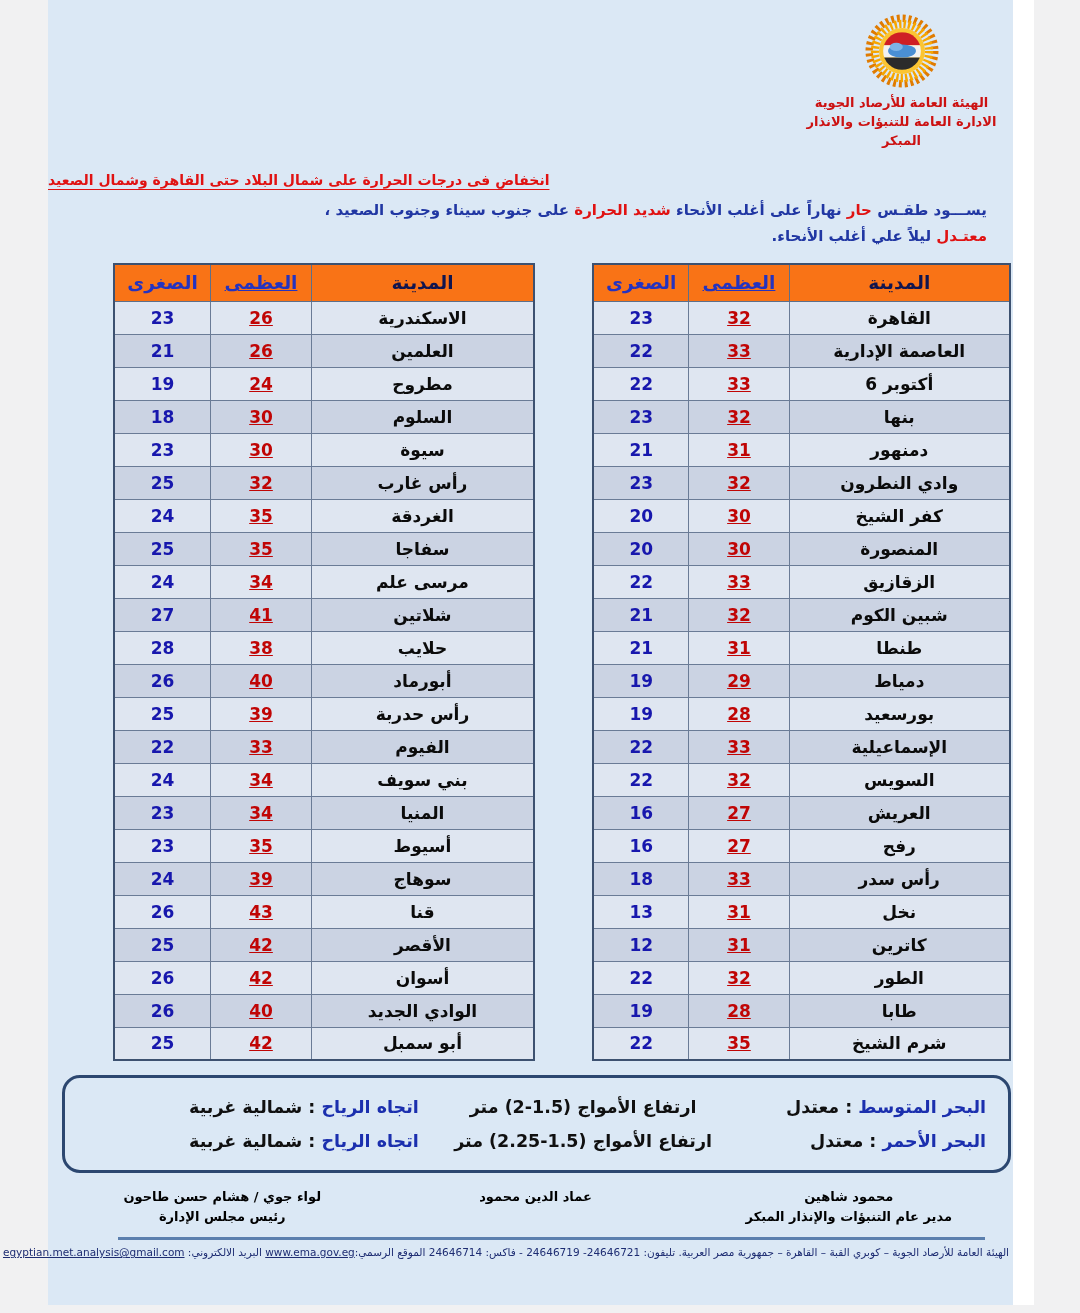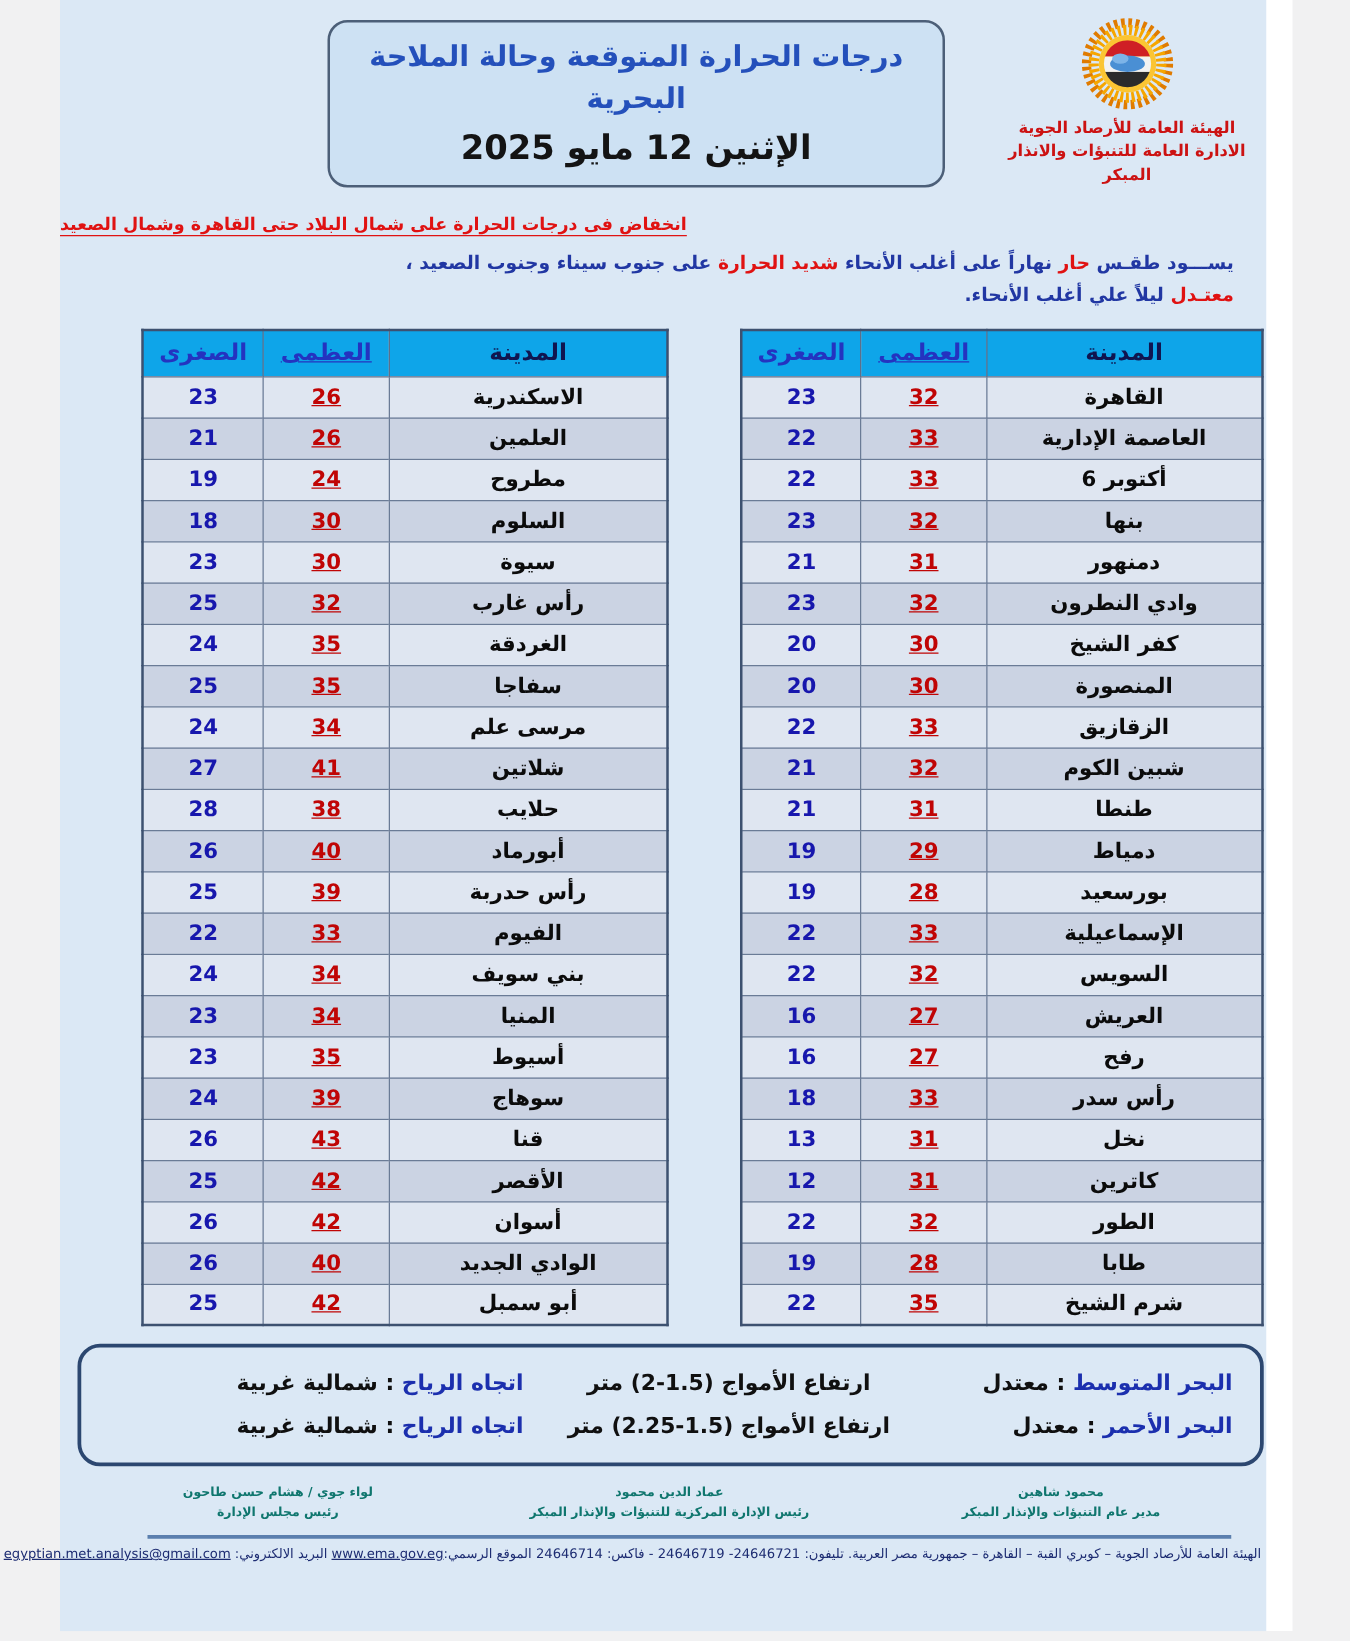--- a/index.html
+++ b/index.html
@@ -22,21 +22,21 @@
               text-decoration:underline; text-underline-offset:4px; }
   .para { color:#2137a3; font-size:15px; line-height:1.7; text-align:right;
           padding:10px 26px 4px 40px; margin-bottom:6px; }
   .para .red { color:#e01212; }
 
   
   .tables { display:flex; padding:4px 2px 0 0; }
   table.temps { border-collapse:collapse; table-layout:fixed; border:2px solid #3d5170; background:#dfe6f1; }
   .t-right { width:419px; margin-left:57px; }
   .t-left  { width:422px; }
-  table.temps th { background:#0ea5e9; border:1px solid #5d6f8a; height:37px;
+  table.temps th { background:#f97316; border:1px solid #5d6f8a; height:37px;
                    font-size:18.5px; text-align:center; }
   table.temps th.col-city { color:#10154f; }
   table.temps th.col-max, table.temps th.col-min { color:#2433c0; }
   table.temps td { border:1px solid #6a7b96; height:33px; text-align:center; font-size:17px; }
   table.temps tbody tr:nth-child(odd)  td { background:#dfe6f1; }
   table.temps tbody tr:nth-child(even) td { background:#cbd3e3; }
   .col-city { width:53%; color:#0b0b0b; }
   .col-max  { width:24%; color:#c00505;text-decoration:underline; }
   .col-min  { width:23%; color:#1717ad; }
 
@@ -45,41 +45,37 @@
             padding:12px 6px; background:#dbe8f5; }
   .marine-row { display:flex; align-items:center; height:34px; font-size:17.5px; color:#101010; }
   .m-sea  { width:28%; text-align:right; padding-right:16px; }
   .m-wave { width:34%; text-align:center; }
   .m-wind { width:38%; text-align:right; padding-right:6px; }
   .sea-name, .wind-label { color:#1b2fae; }
   .num-ltr { direction:ltr; unicode-bidi:isolate; }
 
   
   .signatures { display:flex; margin-top:14px; padding:0 30px 0 40px; }
-  .sig { text-align:center; color:#0f766e; font-size:10px; line-height:1.55; }
+  .sig { text-align:center; color:#000000; font-size:13px; line-height:1.55; }
   .sig-1 { width:30%; } .sig-2 { width:40%; } .sig-3 { width:30%; }
 
   
   .rule { height:3px; background:#5b7fae; margin:10px 28px 0 70px; }
   .tiny-footer { text-align:center; font-size:10.5px; font-weight:normal; color:#1d2c72;
                  padding:6px 4px 8px; white-space:nowrap; }
   .tiny-footer .lnk { color:#0b62b0; text-decoration:underline; cursor:pointer; }
   .tiny-footer .num-ltr { color:#1d2c72; }
 </style>
 </head>
 <body>
 
 <div class="page">
   <div class="content">
 
     <div class="top">
-      <div class="title-box">
-        <div class="title-main">درجات الحرارة المتوقعة وحالة الملاحة البحرية</div>
-        <div class="title-date">الإثنين 12 مايو 2025</div>
-      </div>
       <div class="org-block">
         <div class="logo">
           <svg viewBox="0 0 100 100" width="82" height="82" aria-hidden="true">
             <circle cx="50" cy="50" r="40" fill="none" stroke="#e07b00" stroke-width="9" stroke-dasharray="3.5 3.5"></circle>
             <circle cx="50" cy="50" r="33" fill="none" stroke="#f6a600" stroke-width="10" stroke-dasharray="3 2.6"></circle>
             <circle cx="50" cy="50" r="28" fill="#fbc533"></circle>
             <clipPath id="inner">
                 <circle cx="50" cy="50" r="23"></circle>
               </clipPath>
             <g clip-path="url(#inner)">
@@ -370,21 +366,20 @@
       </div>
     </div>
 
     <div class="signatures">
       <div class="sig sig-1">
         <div>محمود شاهين</div>
         <div>مدير عام التنبؤات والإنذار المبكر</div>
       </div>
       <div class="sig sig-2">
         <div>عماد الدين محمود</div>
-        <div>رئيس الإدارة المركزية للتنبؤات والإنذار المبكر</div>
       </div>
       <div class="sig sig-3">
         <div>لواء جوي / هشام حسن طاحون</div>
         <div>رئيس مجلس الإدارة</div>
       </div>
     </div>
 
     <div class="rule"></div>
 
     <div class="tiny-footer"><span>الهيئة العامة للأرصاد الجوية – كوبري القبة – القاهرة – جمهورية مصر العربية. تليفون: </span><span class="num-ltr">- 24646719 -24646721</span><span> فاكس: </span><span class="num-ltr">24646714</span><span> الموقع الرسمي:</span><a class="lnk num-ltr">www.ema.gov.eg</a><span> البريد الالكتروني: </span><a class="lnk num-ltr">egyptian.met.analysis@gmail.com</a><span> الصفحة الرسمية على الفيس بوك: </span></div>

